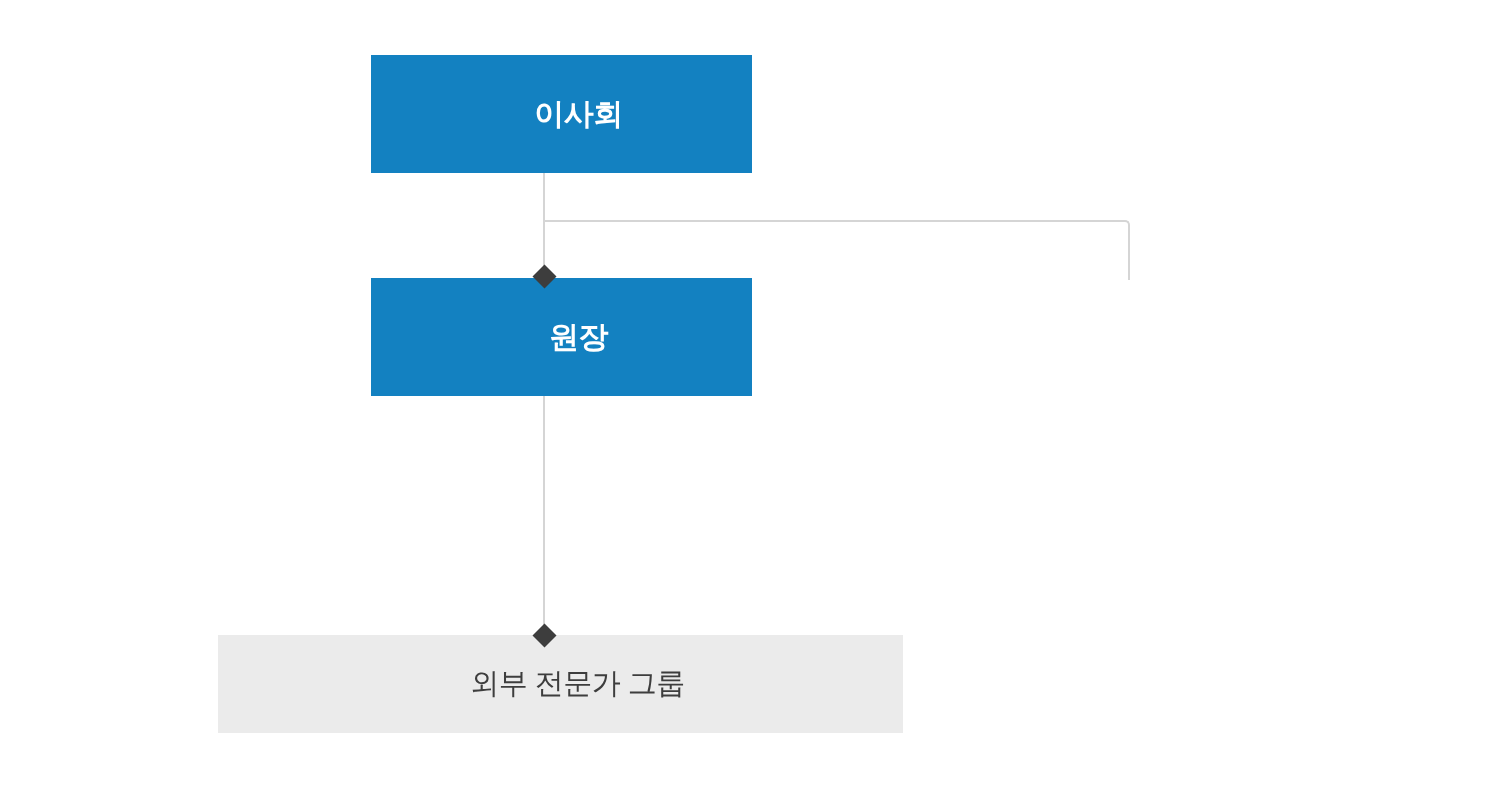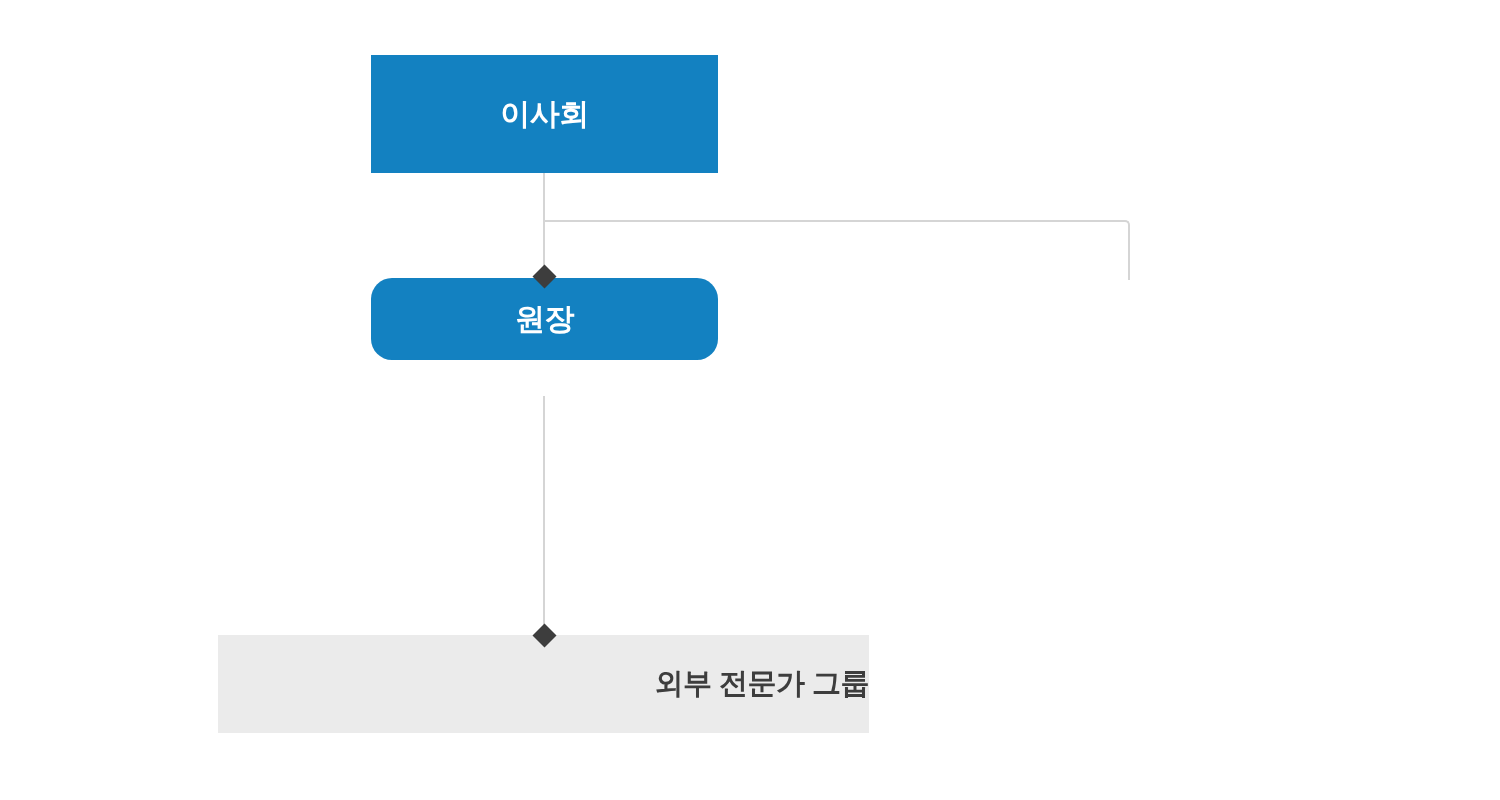--- a/index.html
+++ b/index.html
@@ -15,36 +15,36 @@
     font-family: "Liberation Sans", sans-serif;
     overflow: hidden;
   }
   .node {
     position: absolute;
     display: flex;
     align-items: center;
     justify-content: center;
     z-index: 2;
     letter-spacing: -0.5px;
+    padding-left: 34px;
   }
   .node.primary {
     background: var(--primary-box, #1381c1);
     color: var(--primary-text, #ffffff);
     font-size: 30px;
     font-weight: 600;
   }
   .node.secondary {
     background: var(--secondary-box, #ebebeb);
     color: var(--secondary-text, #3d3d3d);
     font-size: 29px;
-    font-weight: 700;
-    justify-content: flex-end;
+    font-weight: 400;
   }
   #node-board       { left: 371px; top: 55px;  width: 347px; height: 118px; }
-  #node-director    { left: 371px; top: 278px; width: 347px; height: 82px; border-radius: 21px; }
+  #node-director    { left: 371px; top: 278px; width: 347px; height: 118px; }
   #node-secretariat { left: 956px; top: 278px; width: 348px; height: 118px; }
   #node-external    { left: 218px; top: 635px; width: 651px; height: 98px;  }
 
   .vline {
     position: absolute;
     width: 2px;
     background: var(--connector-line, #d5d5d5);
     z-index: 1;
   }
   #line-board-director { left: 543px; top: 173px; height: 104px; }

